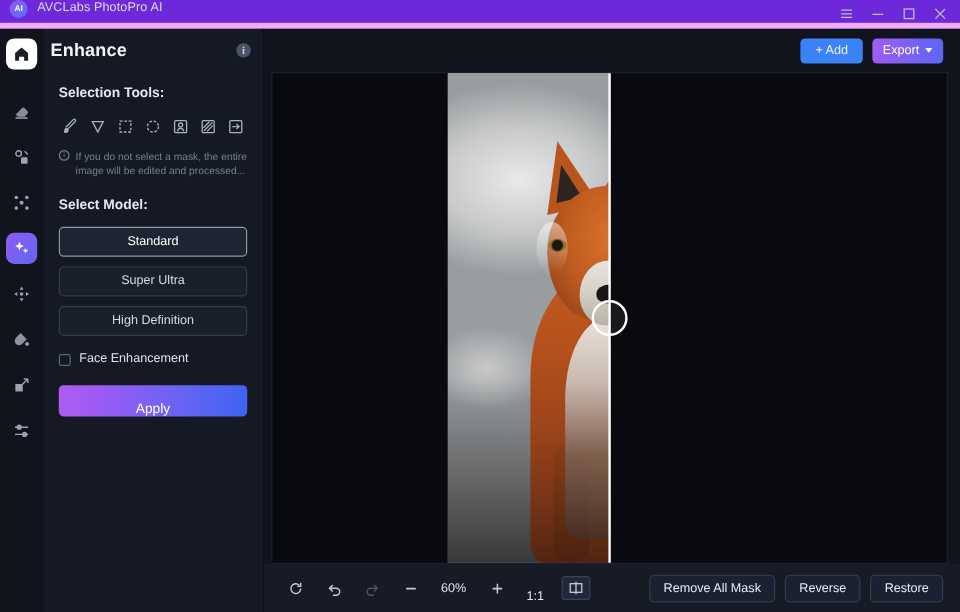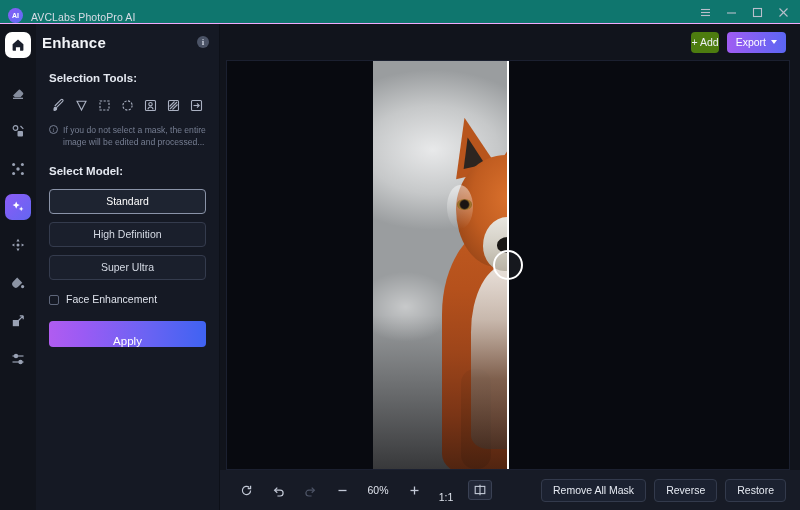--- a/index.html
+++ b/index.html
@@ -13,26 +13,26 @@
     position: relative;
     width: 800px; height: 510px;
     background: #11141c;
     display: flex;
     flex-direction: column;
   }
 
   
   .titlebar {
     height: 24px;
-    background: #0f766e;
+    background: #6d28d9;
     display: flex;
-    align-items: flex-end;
+    align-items: flex-start;
     padding: 0 4px 0 8px;
     flex: 0 0 24px;
-    border-bottom: 1px solid #f0abfc;
+    border-bottom: 5px solid #f0abfc;
   }
   .brand-logo {
     width: 15px; height: 15px;
     border-radius: 50%;
     background: linear-gradient(135deg,#8b5cf6,#5b6ef5);
     display: flex; align-items: center; justify-content: center;
     font-size: 7px; color: #fff; font-weight: bold;
     flex: 0 0 15px;
   }
   .brand-name {
@@ -183,23 +183,23 @@
   }
 
   
   .main { flex: 1; display: flex; flex-direction: column; min-width: 0; background: #11141c; }
   .main-top {
     height: 36px; flex: 0 0 36px;
     display: flex; align-items: center; justify-content: flex-end;
     padding-right: 14px; gap: 8px;
   }
   .add-btn {
-    height: 21px; padding: 0 0;
+    height: 21px; padding: 0 12px;
     border-radius: 4px;
-    background: #4d7c0f;
+    background: #3b82f6;
     color: #eef1f6;
     font-size: 10.5px;
     display: flex; align-items: center; justify-content: center;
     gap: 3px;
   }
   .export-btn {
     height: 21px; padding: 0 9px;
     border-radius: 4px;
     background: linear-gradient(90deg,#a05cf2,#5b66f3);
     color: #ffffff;
@@ -558,24 +558,24 @@
           <div class="hint-icon">i</div>
           <div>If you do not select a mask, the entire image will be edited and processed...</div>
         </div>
 
         <div class="sec-label">Select Model:</div>
 
         <div class="model-btn selected">
           <span>Standard</span>
         </div>
         <div class="model-btn">
+          <span>Super Ultra</span>
+        </div>
+        <div class="model-btn">
           <span>High Definition</span>
-        </div>
-        <div class="model-btn">
-          <span>Super Ultra</span>
         </div>
 
         <div class="check-row">
           <div class="checkbox"></div>
           <div class="check-label">Face Enhancement</div>
         </div>
 
         <div class="apply-btn">
           <span>Apply</span>
         </div>

